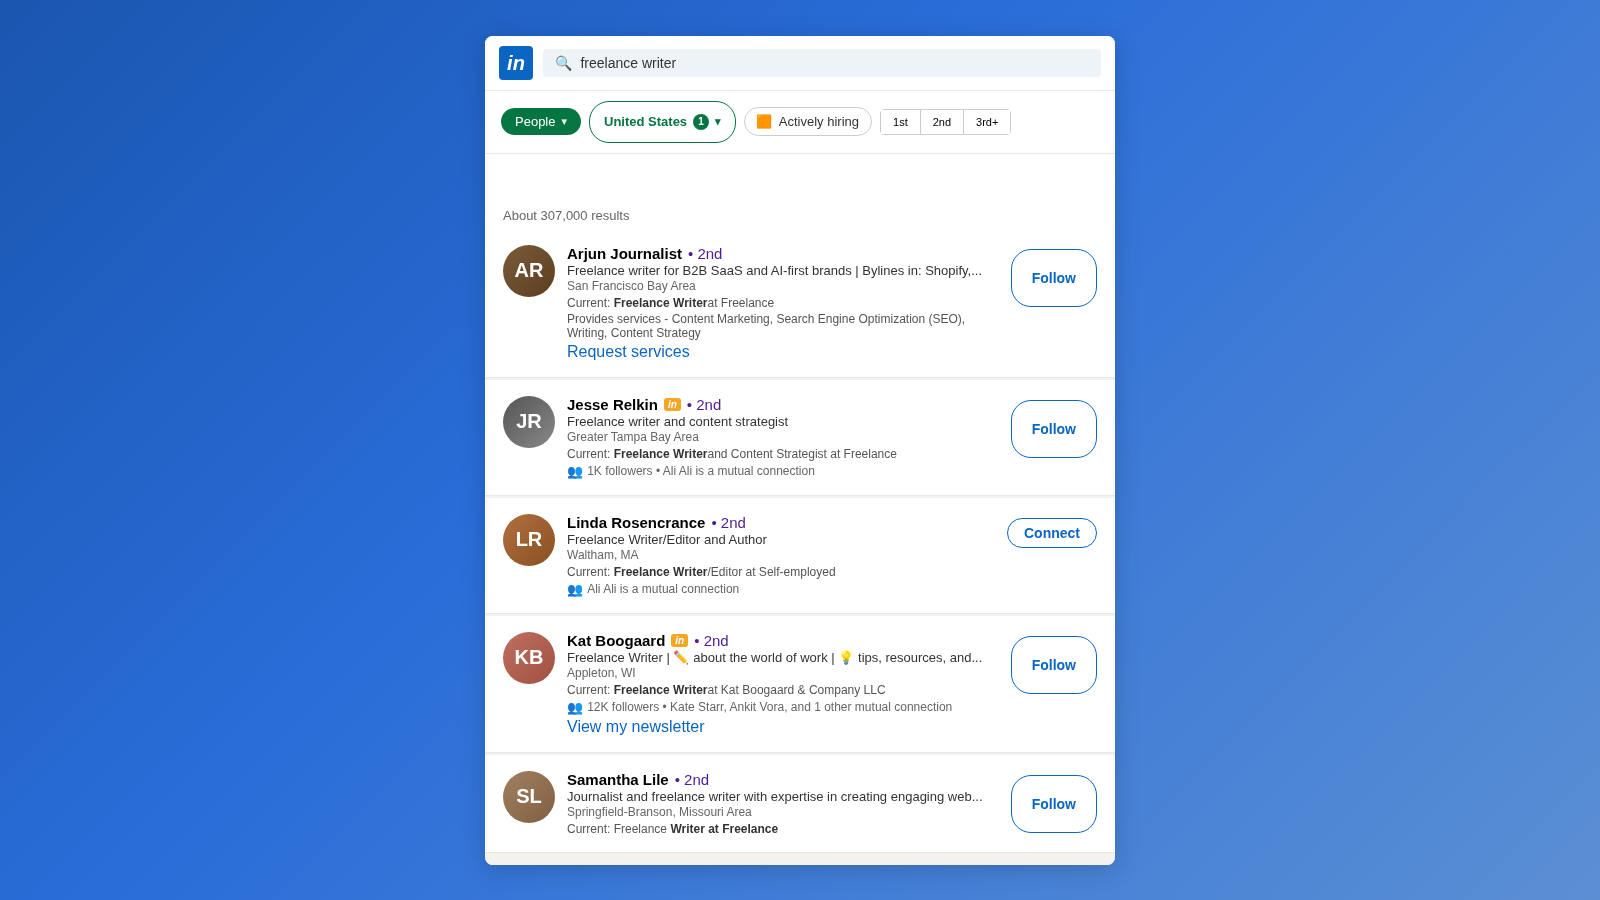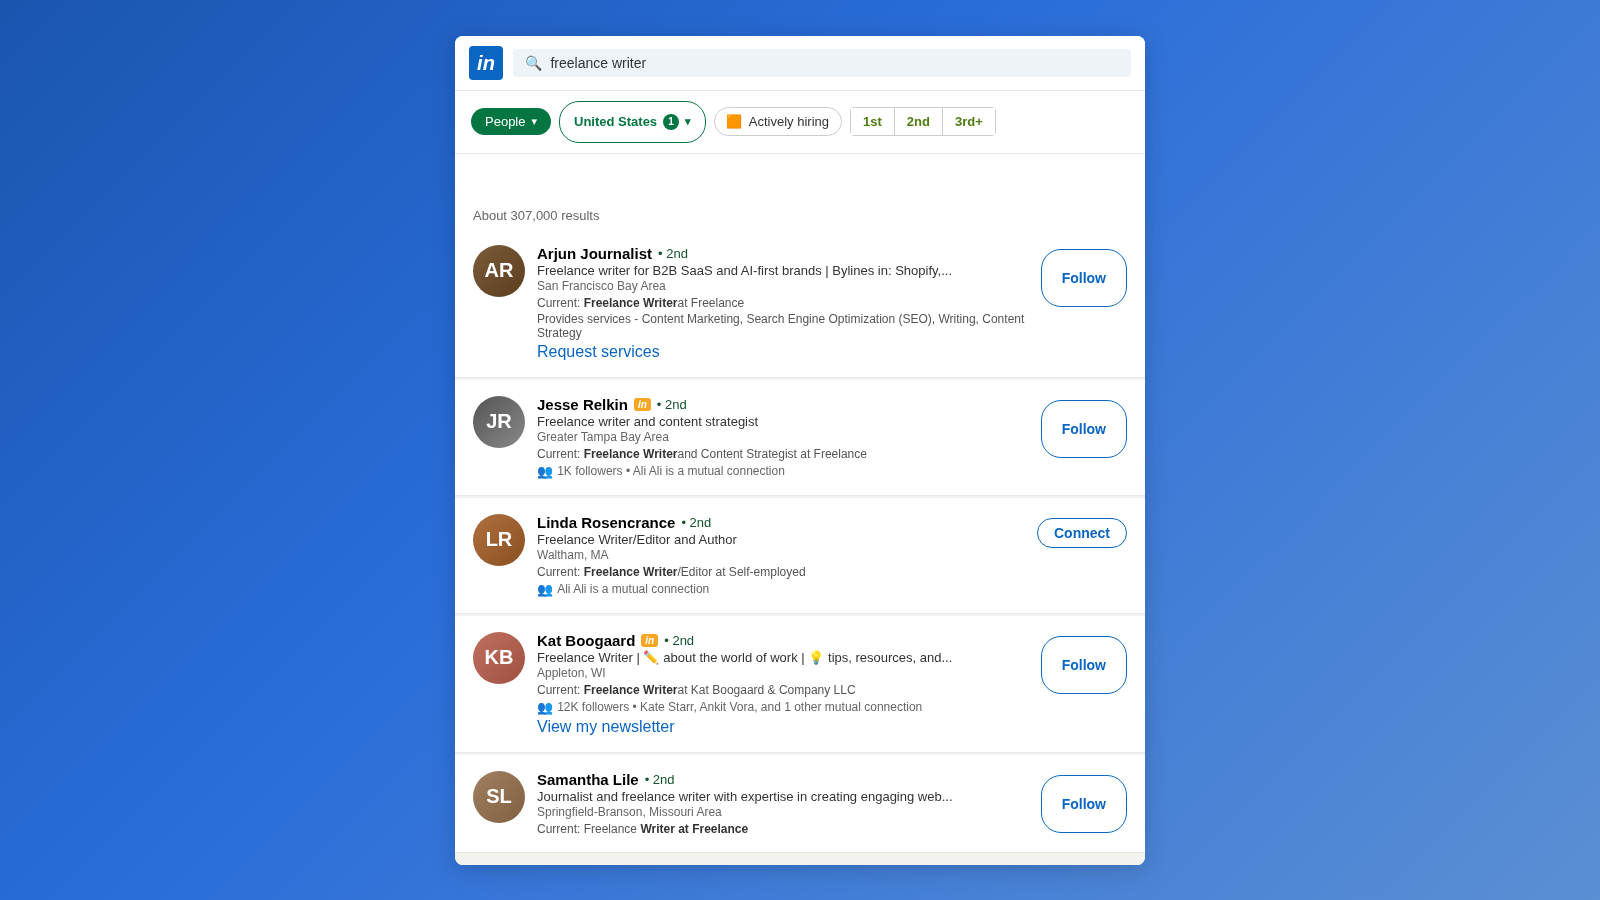--- a/index.html
+++ b/index.html
@@ -7,21 +7,21 @@
       width: 1600px;
       height: 900px;
       background: linear-gradient(135deg, #1a56b0 0%, #2a6dd9 40%, #5b8fd4 100%);
       display: flex;
       align-items: center;
       justify-content: center;
       font-family: -apple-system, BlinkMacSystemFont, 'Segoe UI', Arial, sans-serif;
       overflow: hidden;
     }
     .main-container {
-      width: 690px;
+      width: 630px;
       background: #fff;
       border-radius: 8px;
       box-shadow: 0 4px 24px rgba(0,0,0,0.18);
       overflow: hidden;
     }
     
     .search-bar {
       display: flex;
       align-items: center;
       padding: 10px 14px;
@@ -117,24 +117,23 @@
     .degree-group {
       display: flex;
       border: 1px solid #ccc;
       border-radius: 4px;
     }
     .degree-group button {
       background: #fff;
       border: none;
       border-right: 1px solid #ccc;
       padding: 6px 12px;
-      font-size: 13px;
-      cursor: pointer;
-      color: #4d7c0f;
-      font-weight: bold;
+      font-size: 11px;
+      cursor: pointer;
+      color: #000000;
     }
     .degree-group button:last-child { border-right: none; }
     
     .results-count {
       padding: 10px 18px 6px;
       color: #666;
       font-size: 13px;
       margin-top: 44px;
     }
     
@@ -179,22 +178,22 @@
       align-items: center;
       gap: 6px;
       flex-wrap: wrap;
     }
     .card-name {
       font-size: 15px;
       font-weight: 600;
       color: #000;
     }
     .card-degree {
-      color: #14532d;
-      font-size: 13px;
+      color: #4c1d95;
+      font-size: 15px;
     }
     .in-badge {
       background: #f5a623;
       color: #fff;
       font-size: 10px;
       font-weight: 700;
       padding: 1px 4px;
       border-radius: 3px;
       font-style: italic;
     }

